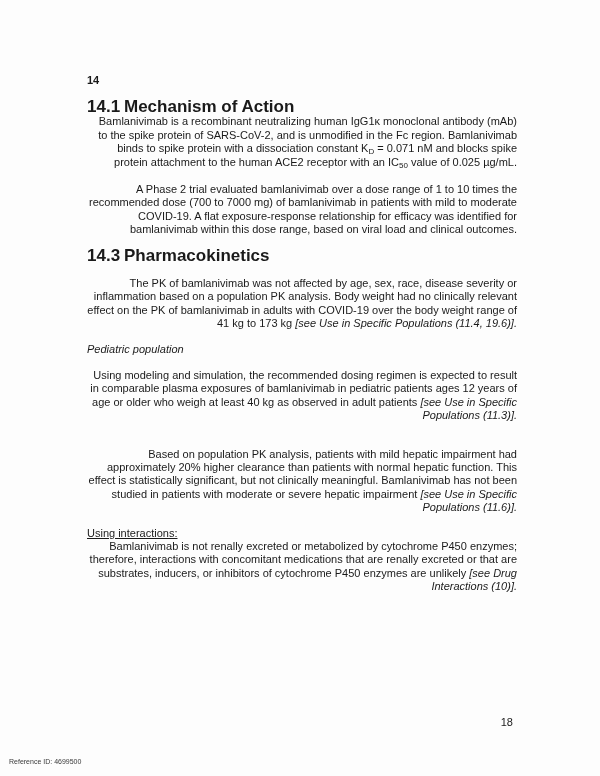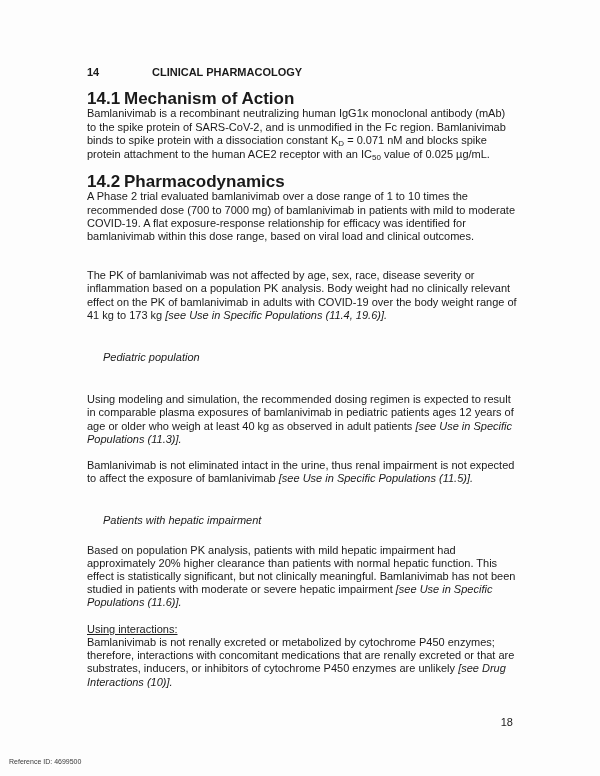--- a/index.html
+++ b/index.html
@@ -25,59 +25,58 @@
   .content {
     position: absolute;
     left: 87px;
     top: 62px;
     width: 430px;
   }
   .h1 {
     font-size: 11px;
     font-weight: bold;
     line-height: 13.2px;
-    margin: 4px 0 13px 0;
+    margin: 12px 0 13px 0;
     display: flex;
-    gap: 28px;
   }
   .h1 .num {
     width: 37px;
     flex: 0 0 37px;
   }
   .h2 {
     font-size: 17px;
     font-weight: bold;
     line-height: 13.2px;
     margin: 0 0 2px 0;
     display: flex;
   }
   .h2 .num {
     width: 37px;
     flex: 0 0 37px;
   }
   p.body {
     font-size: 11px;
     line-height: 13.2px;
     margin: 0;
-    text-align: left;
+    text-align: right;
   }
   .gap-sm { height: 13px; }
   .gap-md { height: 13px; }
   .sub-head-u {
     font-size: 11px;
     line-height: 13.2px;
     margin: 0;
   }
   .sub-head-u span.u {
     text-decoration: underline;
   }
   .sub-head-i {
     font-size: 11px;
     line-height: 13.2px;
-    margin: 16px;
+    margin: 0;
     font-style: italic;
   }
   .cite {
     font-style: italic;
   }
   sub {
     font-size: 8px;
     vertical-align: baseline;
     position: relative;
     top: 2px;
@@ -102,59 +101,56 @@
 </style>
 </head>
 <body>
 
 <div class="page">
 
   <div class="content">
 
     <div class="h1">
       <span class="num">14</span>
-      <span>CLINICAL PHARMACOLOGY</span>
     </div>
 
     <div class="h2">
       <span class="num">14.1</span>
       <span>Mechanism of Action</span>
     </div>
     <p class="body"><span>Bamlanivimab is a recombinant neutralizing human IgG1κ monoclonal antibody (mAb) to the spike protein of SARS-CoV-2, and is unmodified in the Fc region. Bamlanivimab binds to spike protein with a dissociation constant K</span><sub>D</sub><span> = 0.071 nM and blocks spike protein attachment to the human ACE2 receptor with an IC</span><sub>50</sub><span> value of 0.025 µg/mL.</span></p>
 
     <div class="gap-md"></div>
 
-    <div class="h2">
-      <span class="num">14.2</span>
-      <span>Pharmacodynamics</span>
-    </div>
     <p class="body">A Phase 2 trial evaluated bamlanivimab over a dose range of 1 to 10 times the recommended dose (700 to 7000 mg) of bamlanivimab in patients with mild to moderate COVID-19. A flat exposure-response relationship for efficacy was identified for bamlanivimab within this dose range, based on viral load and clinical outcomes.</p>
 
     <div class="gap-md"></div>
 
+    <div class="h2">
+      <span class="num">14.3</span>
+      <span>Pharmacokinetics</span>
+    </div>
 
     <div class="gap-sm"></div>
 
     <p class="body"><span>The PK of bamlanivimab was not affected by age, sex, race, disease severity or inflammation based on a population PK analysis. Body weight had no clinically relevant effect on the PK of bamlanivimab in adults with COVID-19 over the body weight range of 41 kg to 173 kg </span><span class="cite">[see Use in Specific Populations (11.4, 19.6)].</span></p>
 
     <div class="gap-sm"></div>
 
     <p class="sub-head-i">Pediatric population</p>
 
     <div class="gap-sm"></div>
 
     <p class="body"><span>Using modeling and simulation, the recommended dosing regimen is expected to result in comparable plasma exposures of bamlanivimab in pediatric patients ages 12 years of age or older who weigh at least 40 kg as observed in adult patients </span><span class="cite">[see Use in Specific Populations (11.3)].</span></p>
 
     <div class="gap-sm"></div>
 
-    <p class="body"><span>Bamlanivimab is not eliminated intact in the urine, thus renal impairment is not expected to affect the exposure of bamlanivimab </span><span class="cite">[see Use in Specific Populations (11.5)].</span></p>
 
     <div class="gap-sm"></div>
 
-    <p class="sub-head-i">Patients with hepatic impairment</p>
     <p class="body"><span>Based on population PK analysis, patients with mild hepatic impairment had approximately 20% higher clearance than patients with normal hepatic function. This effect is statistically significant, but not clinically meaningful. Bamlanivimab has not been studied in patients with moderate or severe hepatic impairment </span><span class="cite">[see Use in Specific Populations (11.6)].</span></p>
 
     <div class="gap-sm"></div>
 
     <p class="sub-head-u"><span class="u">Using interactions:</span></p>
     <p class="body"><span>Bamlanivimab is not renally excreted or metabolized by cytochrome P450 enzymes; therefore, interactions with concomitant medications that are renally excreted or that are substrates, inducers, or inhibitors of cytochrome P450 enzymes are unlikely </span><span class="cite">[see Drug Interactions (10)].</span></p>
 
   </div>
 
   <div class="page-number">18</div>

